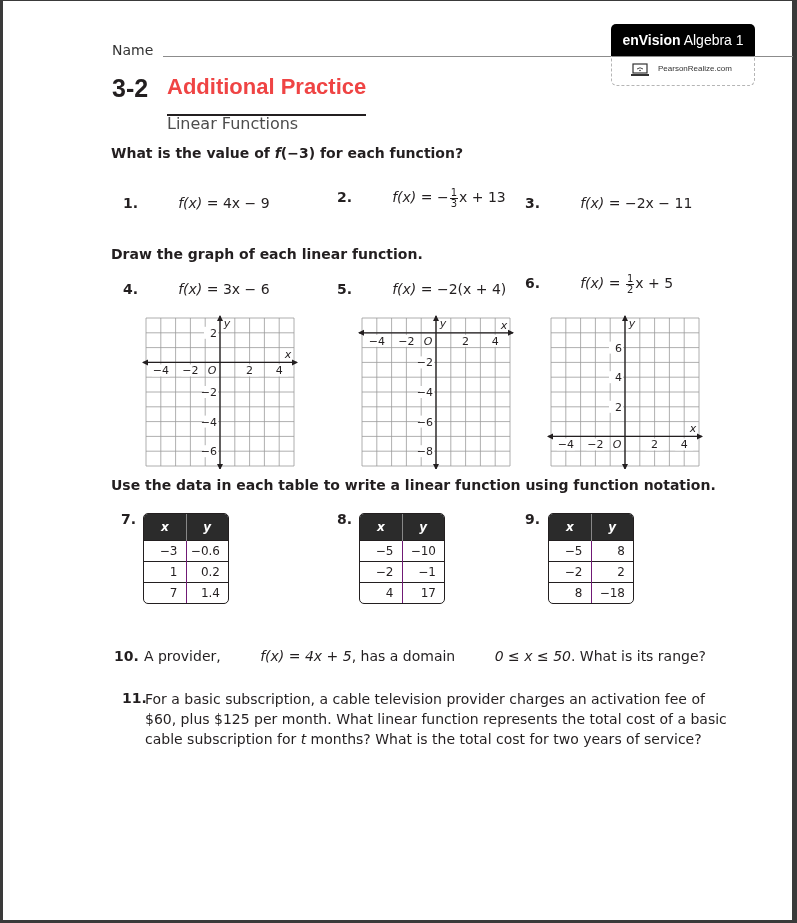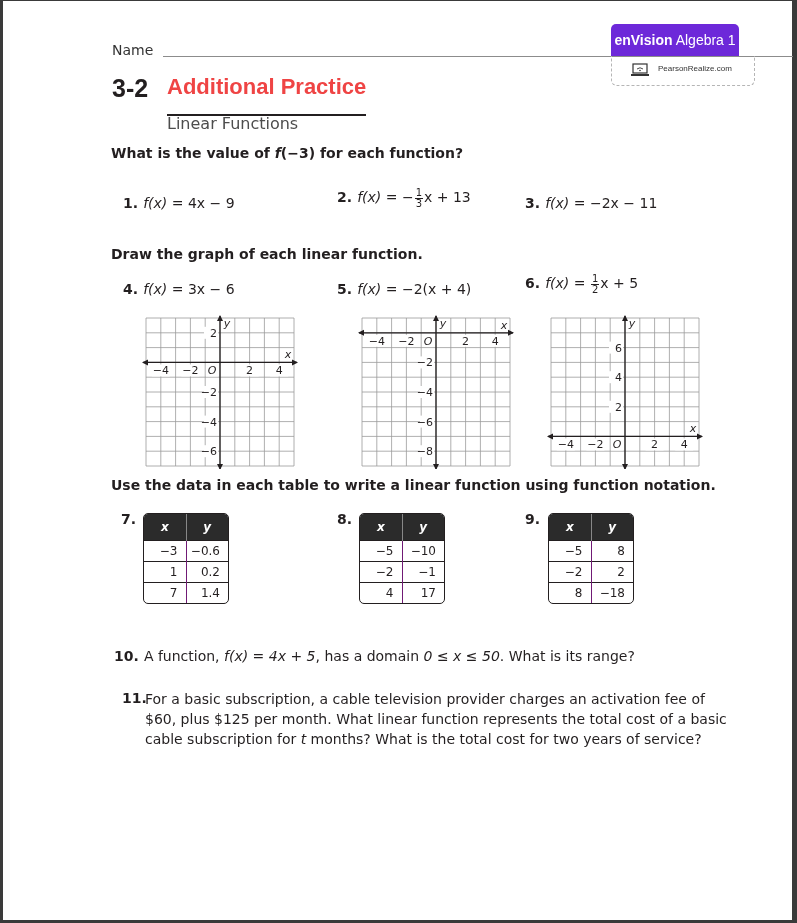--- a/index.html
+++ b/index.html
@@ -3,32 +3,32 @@
   <meta charset="utf-8">
   <style>
     * { box-sizing: border-box; margin: 0; padding: 0; }
     html, body { width: 797px; height: 923px; overflow: hidden; background: #3a3a3a; }
     body { font-family: "DejaVu Sans", "Liberation Sans", sans-serif; color: #231f20; position: relative; }
     .page { position: absolute; left: 3px; top: 1px; width: 789px; height: 919px; background: #ffffff; }
     .abs { position: absolute; }
     .name-label { left: 109px; top: 41px; font-size: 14px; color: #333; }
     .name-line { left: 160px; top: 55px; width: 630px; height: 1px; background: #8c8c8c; }
     .badge { left: 608px; top: 23px; width: 144px; height: 62px; }
-    .badge-top { position: absolute; left: 0; top: 0; width: 128px; height: 32px; background: #6d28d9; border-radius: 5px 5px 0 0; color: #fff; font-size: 14px; line-height: 32px; text-align: center; font-family: "Liberation Sans", sans-serif; }
+    .badge-top { position: absolute; left: 0; top: 0; width: 144px; height: 32px; background: #000000; border-radius: 5px 5px 0 0; color: #fff; font-size: 14px; line-height: 32px; text-align: center; font-family: "Liberation Sans", sans-serif; }
     .badge-top b { font-weight: bold; }
     .badge-bottom { position: absolute; left: 0; top: 32px; width: 144px; height: 30px; border: 1px dashed #b5b5b5; border-top: none; border-radius: 0 0 6px 6px; }
     .badge-url { position: absolute; left: 46px; top: 8px; font-size: 8px; color: #333; font-family: "Liberation Sans", sans-serif; }
     .laptop-icon { position: absolute; left: 18px; top: 7px; width: 20px; height: 14px; }
     .lesson-num { left: 109px; top: 73px; font-size: 25px; font-weight: bold; color: #231f20; font-family: "Liberation Sans", sans-serif; }
     .lesson-title { left: 164px; top: 73px; font-size: 22px; font-weight: bold; color: #ef4444; font-family: "Liberation Sans", sans-serif; padding-bottom: 14px; border-bottom: 2px solid #231f20; }
     .lesson-sub { left: 164px; top: 113px; font-size: 16px; color: #4d4d4d; }
     .section-head { font-size: 14px; font-weight: bold; color: #231f20; }
     .qnum { font-weight: bold; font-size: 14px; color: #231f20; }
     .expr { font-size: 14px; color: #231f20; }
-    .expr i { font-style: italic; }
+    .expr i { font-style: italic; margin-left: 35px; }
     .frac { display: inline-block; vertical-align: middle; text-align: center; font-size: 10px; line-height: 10px; margin: 0 1px; }
     .frac span { display: block; }
     .frac .num { border-bottom: 1px solid #231f20; padding: 0 1px; }
     .grid-svg { position: absolute; }
     .grid-svg .gl { stroke: #9a9a9a; stroke-width: 0.8; }
     .grid-svg .ax { stroke: #231f20; stroke-width: 1.3; }
     .grid-svg text { font-family: "DejaVu Sans", sans-serif; font-size: 11px; fill: #231f20; }
     .tbl { position: absolute; border: 1.5px solid #231f20; border-radius: 5px; overflow: hidden; border-collapse: separate; }
     .tbl table { border-collapse: collapse; }
     .tbl th { background: #2b2b2b; color: #fff; font-style: italic; font-weight: bold; font-size: 12px; width: 42px; height: 26px; text-align: center; }
@@ -315,19 +315,19 @@
       <tr>
             <td>8</td>
             <td>−18</td>
           </tr>
     </tbody>
       </table>
   </div>
 
   <div class="abs" style="left:111px; top:645px;">
     <span class="qnum">10.</span>
-    <span class="expr"><span>A function, </span><i>f(x) = 4x + 5</i><span>, has a domain </span><i>0 ≤ x ≤ 50</i><span>. What is its range?</span></span>
+    <span class="expr"><span>A provider, </span><i>f(x) = 4x + 5</i><span>, has a domain </span><i>0 ≤ x ≤ 50</i><span>. What is its range?</span></span>
   </div>
 
   <div class="abs qnum" style="left:119px; top:689px;">11.</div>
   <div class="abs para" style="left:142px; top:688px;"><span>For a basic subscription, a cable television provider charges an activation fee of $60, plus $125 per month. What linear function represents the total cost of a basic cable subscription for </span><i>t</i><span> months? What is the total cost for two years of service?</span></div>
 
 </div>
 
 </body></html>

